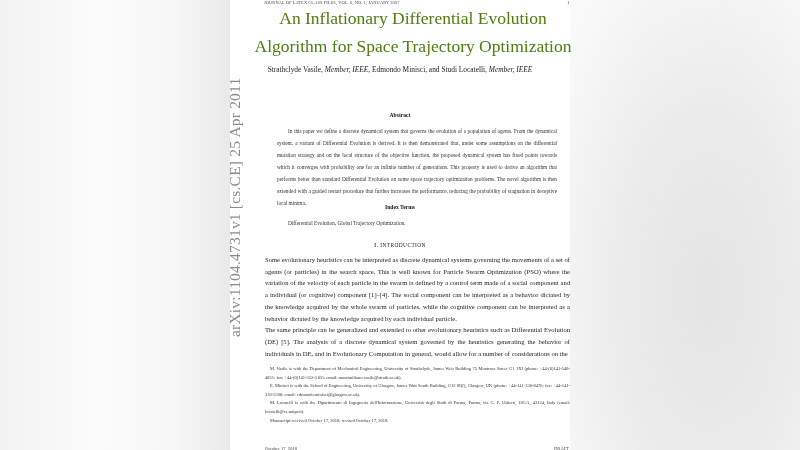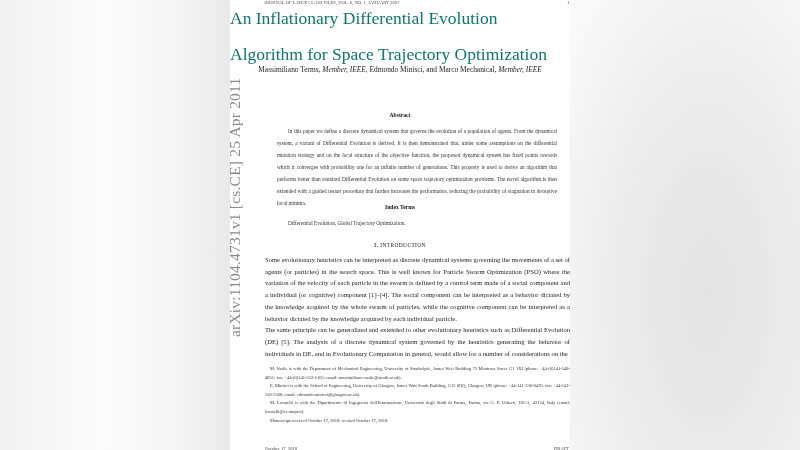--- a/index.html
+++ b/index.html
@@ -20,21 +20,21 @@
   .stamp {
     position: absolute; left: 226px; top: 96px; width: 18px; height: 222px;
     writing-mode: vertical-rl; transform: rotate(180deg);
     font-size: 15.5px; color: #8a8a8a; letter-spacing: 0.2px; white-space: nowrap;
     display: flex; align-items: center; justify-content: center;
     font-family: "Liberation Serif", serif;
   }
   .abs { position: absolute; white-space: nowrap; }
   .running-head { left: 264px; top: 0px; font-size: 4.4px; color: #444; letter-spacing: 0.1px; text-transform: uppercase; }
   .page-num { left: 567px; top: 0px; font-size: 4.6px; color: #444; }
-  .title { left: 230px; width: 340px; font-size: 17.5px; color: #0f766e; }
+  .title { left: 243px; width: 340px; text-align: center; font-size: 17.5px; color: #4d7c0f; }
   .authors { left: 230px; width: 340px; top: 65px; text-align: center; font-size: 7.4px; color: #222; }
   .authors i { }
   .heading { left: 230px; width: 340px; text-align: center; font-size: 5.6px; font-weight: bold; color: #111; }
   .para {
     position: absolute; left: 277px; width: 280px; font-size: 5.3px; line-height: 12px; color: #333;
     text-align: justify; text-align-last: left;
   }
   .para .ind { display: inline-block; width: 11px; }
   .sect { left: 230px; width: 340px; text-align: center; font-size: 6.8px; color: #222; top: 241px; letter-spacing: 0.2px; }
   .sect .sc { font-size: 5.4px; text-transform: uppercase; letter-spacing: 0.4px; }
@@ -58,24 +58,24 @@
 <div class="bg-right"></div>
 
 <div class="page"></div>
 
 <div class="stamp">arXiv:1104.4731v1  [cs.CE]  25 Apr 2011</div>
 
 <div class="abs running-head">JOURNAL OF LaTeX CLASS FILES, VOL. 6, NO. 1, JANUARY 2007</div>
 <div class="abs page-num">1</div>
 
 <div class="abs title" style="top:8px;">An Inflationary Differential Evolution</div>
-<div class="abs title" style="top:36px;margin-top:8px;">Algorithm for Space Trajectory Optimization</div>
+<div class="abs title" style="top:36px;">Algorithm for Space Trajectory Optimization</div>
 
 <div class="abs authors">
-  <span>Massimiliano Terms, </span><i>Member, IEEE</i><span>, Edmondo Minisci, and Marco Mechanical, </span><i>Member, IEEE</i>
+  <span>Strathclyde Vasile, </span><i>Member, IEEE</i><span>, Edmondo Minisci, and Studi Locatelli, </span><i>Member, IEEE</i>
 </div>
 
 <div class="abs heading" style="top:112px;">Abstract</div>
 <div class="para" style="top:125px;"><span class="ind"></span><span>In this paper we define a discrete dynamical system that governs the evolution of a population of agents. From the dynamical system, a variant of Differential Evolution is derived. It is then demonstrated that, under some assumptions on the differential mutation strategy and on the local structure of the objective function, the proposed dynamical system has fixed points towards which it converges with probability one for an infinite number of generations. This property is used to derive an algorithm that performs better than standard Differential Evolution on some space trajectory optimization problems. The novel algorithm is then extended with a guided restart procedure that further increases the performance, reducing the probability of stagnation in deceptive local minima.</span></div>
 
 <div class="abs heading" style="top:204px;">Index Terms</div>
 <div class="para" style="top:217px; left:288px; width:270px;">Differential Evolution, Global Trajectory Optimization.</div>
 
 <div class="abs sect">
   <span>I. </span><span class="sc">Introduction</span>

